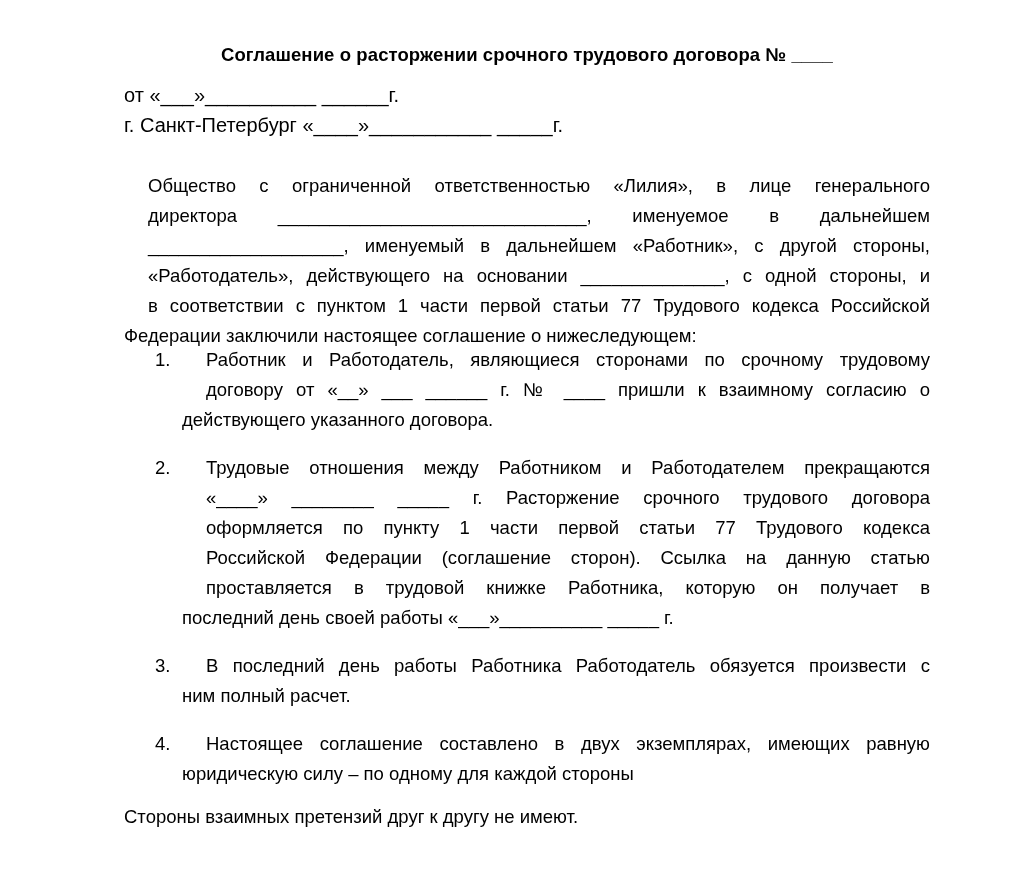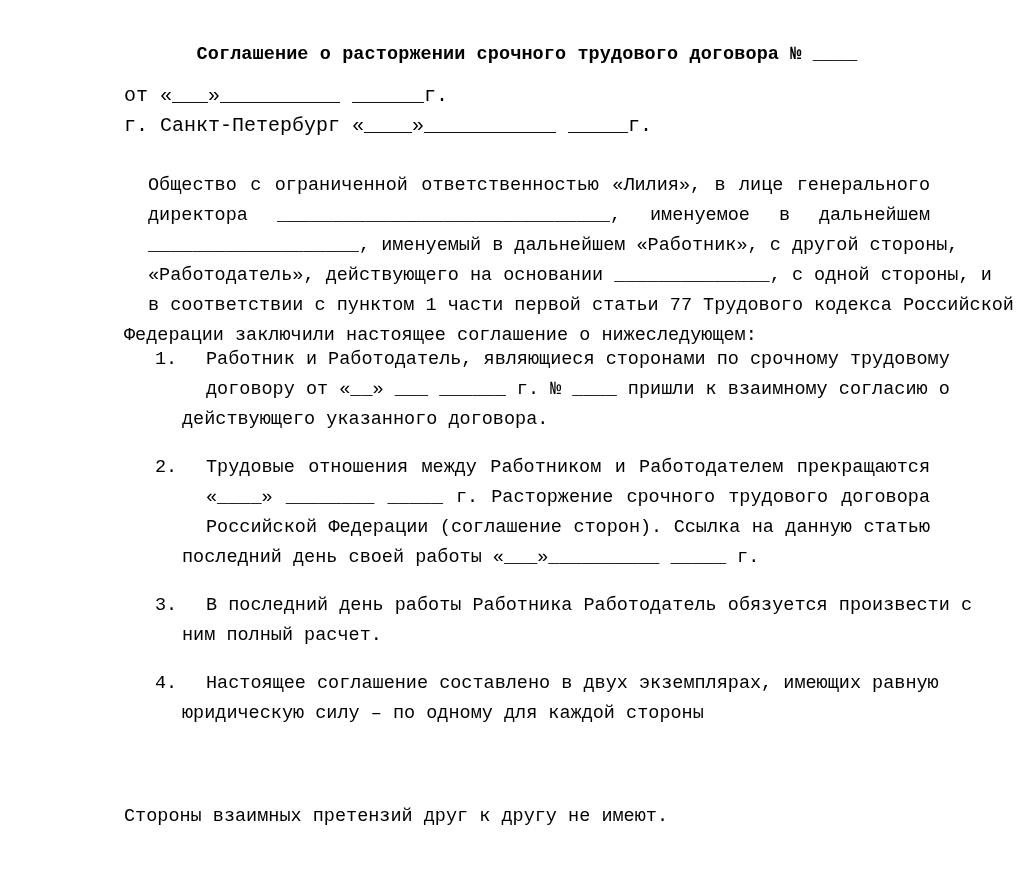--- a/index.html
+++ b/index.html
@@ -13,21 +13,20 @@
     font-family: "Liberation Sans", sans-serif;
     color: #000000;
     overflow: hidden;
   }
   .page {
     position: relative;
     width: 884px;
     height: 894px;
     background: #ffffff;
     box-sizing: border-box;
-    font-family: Liberation Mono, monospace;
   }
 
   .doc-title {
     position: absolute;
     left: 124px;
     top: 44px;
     width: 806px;
     text-align: center;
     font-size: 18.5px;
     font-weight: bold;
@@ -132,21 +131,23 @@
       <span class="num">1.</span>
       <span class="jline">Работник и Работодатель, являющиеся сторонами по срочному трудовому</span>
       <span class="jline">договору от «__» ___ ______ г. № ____ пришли к взаимному согласию о</span>
       <span class="jline-last">действующего указанного договора.</span>
     </li>
 
     <li>
       <span class="num">2.</span>
       <span class="jline">Трудовые отношения между Работником и Работодателем прекращаются</span>
       <span class="jline">«____» ________ _____ г. Расторжение срочного трудового договора</span>
+      <span class="jline">оформляется по пункту 1 части первой статьи 77 Трудового кодекса</span>
       <span class="jline">Российской Федерации (соглашение сторон). Ссылка на данную статью</span>
+      <span class="jline">проставляется в трудовой книжке Работника, которую он получает в</span>
       <span class="jline-last">последний день своей работы «___»__________ _____ г.</span>
     </li>
 
     <li>
       <span class="num">3.</span>
       <span class="jline">В последний день работы Работника Работодатель обязуется произвести с</span>
       <span class="jline-last">ним полный расчет.</span>
     </li>
 
     <li>

